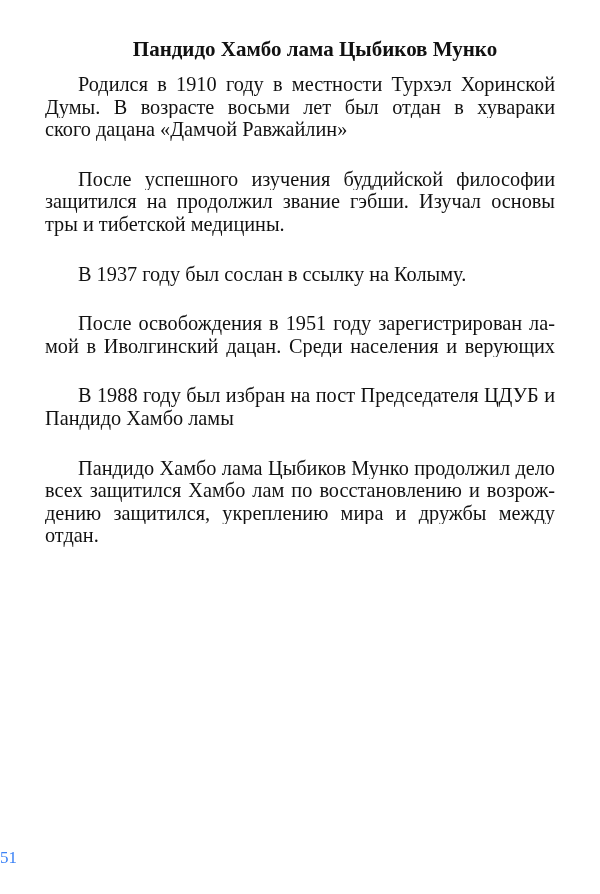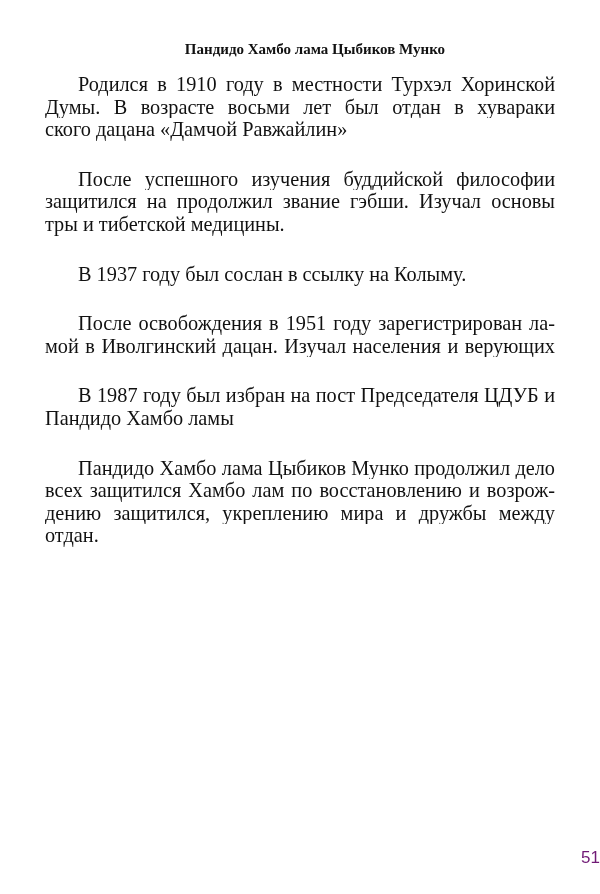--- a/index.html
+++ b/index.html
@@ -4,30 +4,30 @@
 <style>
   html, body { margin: 0; padding: 0; background: #ffffff; }
   body { width: 600px; height: 894px; position: relative; overflow: hidden; }
   .page {
     position: absolute; left: 33px; top: 37px; width: 534px;
     font-family: "Liberation Serif", "DejaVu Serif", serif;
     color: #111111; font-size: 20.3px; line-height: 22.6px;
   }
   .title {
     font-weight: bold; text-align: center; margin: 0 0 0 0;
-    padding-left: 30px; font-size: 15px; line-height: 24px;
+    padding-left: 30px; font-size: 21px; line-height: 24px;
   }
   .para { margin: 12px; text-align: justify; text-align-last: left; }
   .line { display: block; white-space: nowrap; }
   .line.just { text-align: justify; text-align-last: justify; white-space: normal; height: 22.6px; overflow: hidden; }
   .indent { padding-left: 33px; }
   .gap { height: 3px; }
   .page-number {
-    position: absolute; left: 0; width: 600px; top: 848px; text-align: right;
-    font-family: Liberation Sans, sans-serif; font-size: 17px; color: #701a75;
+    position: absolute; left: 0; width: 600px; top: 848px; text-align: left;
+    font-family: Liberation Serif, serif; font-size: 17px; color: #3b82f6;
   }
 </style>
 </head>
 <body>
 
 <div class="page">
   <div class="title">Пандидо Хамбо лама Цыбиков Мунко</div>
 
   <div class="para">
     <span class="line just indent">Родился в 1910 году в местности Турхэл Хоринской</span>
@@ -40,25 +40,25 @@
     <span class="line just">защитился на продолжил звание гэбши. Изучал основы тан-</span>
     <span class="line">тры и тибетской медицины.</span>
   </div>
   <div class="gap"></div>
   <div class="para">
     <span class="line indent">В 1937 году был сослан в ссылку  на Колыму.</span>
   </div>
   <div class="gap"></div>
   <div class="para">
     <span class="line just indent">После освобождения  в 1951 году зарегистрирован ла-</span>
-    <span class="line just">мой в Иволгинский дацан. Изучал населения и верующих</span>
+    <span class="line just">мой в Иволгинский дацан. Среди населения и верующих</span>
   </div>
   <div class="gap"></div>
   <div class="para">
-    <span class="line just indent">В 1987 году был избран на пост Председателя ЦДУБ и</span>
+    <span class="line just indent">В 1988 году был избран на пост Председателя ЦДУБ и</span>
     <span class="line">Пандидо Хамбо ламы</span>
   </div>
   <div class="gap"></div>
   <div class="para">
     <span class="line just indent">Пандидо Хамбо лама Цыбиков Мунко продолжил дело</span>
     <span class="line just">всех защитился  Хамбо лам по восстановлению и возрож-</span>
     <span class="line just">дению защитился, укреплению мира и дружбы между наро-</span>
     <span class="line">отдан.</span>
   </div>
 </div>

